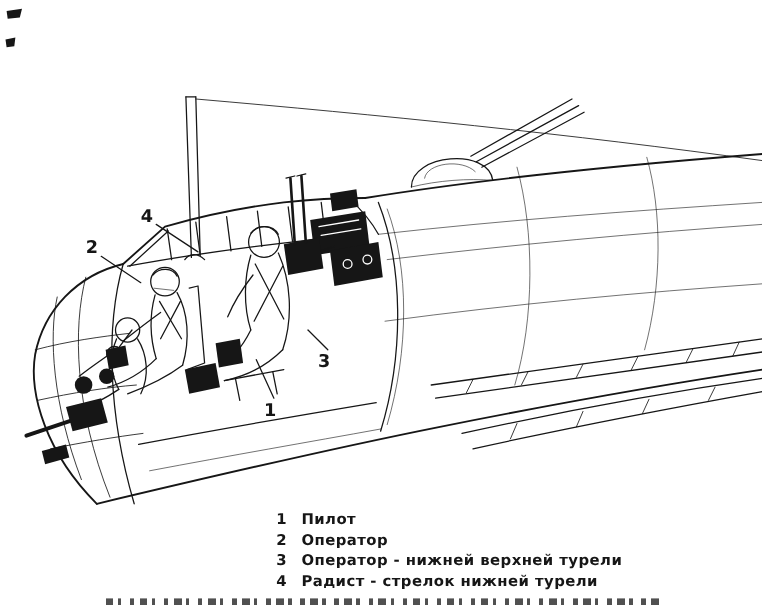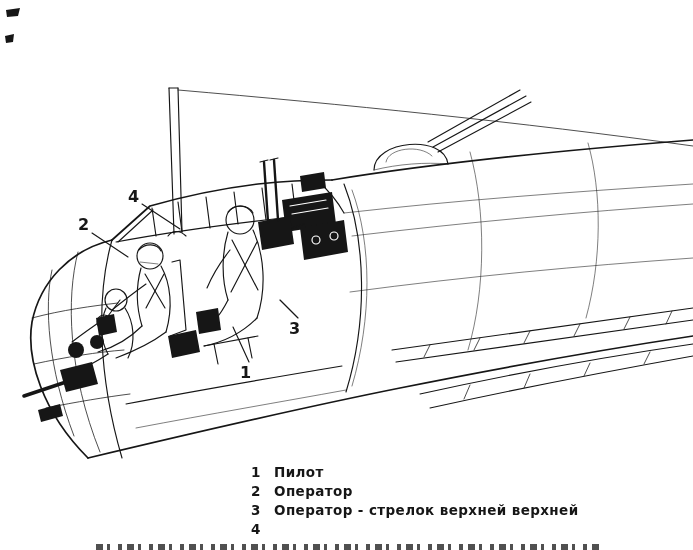--- a/index.html
+++ b/index.html
@@ -217,22 +217,23 @@
     <div class="legend-row">
       <span class="num">1</span>
       <span class="lab">Пилот</span>
     </div>
     <div class="legend-row">
       <span class="num">2</span>
       <span class="lab">Оператор</span>
     </div>
     <div class="legend-row">
       <span class="num">3</span>
-      <span class="lab">Оператор - стрелок верхней верхней</span>
+      <span class="lab">Оператор - нижней верхней турели</span>
     </div>
     <div class="legend-row">
       <span class="num">4</span>
+      <span class="lab">Радист - стрелок нижней турели</span>
     </div>
   </div>
 
   <div class="crop-strip"></div>
 
 </div>
 
 </body></html>

